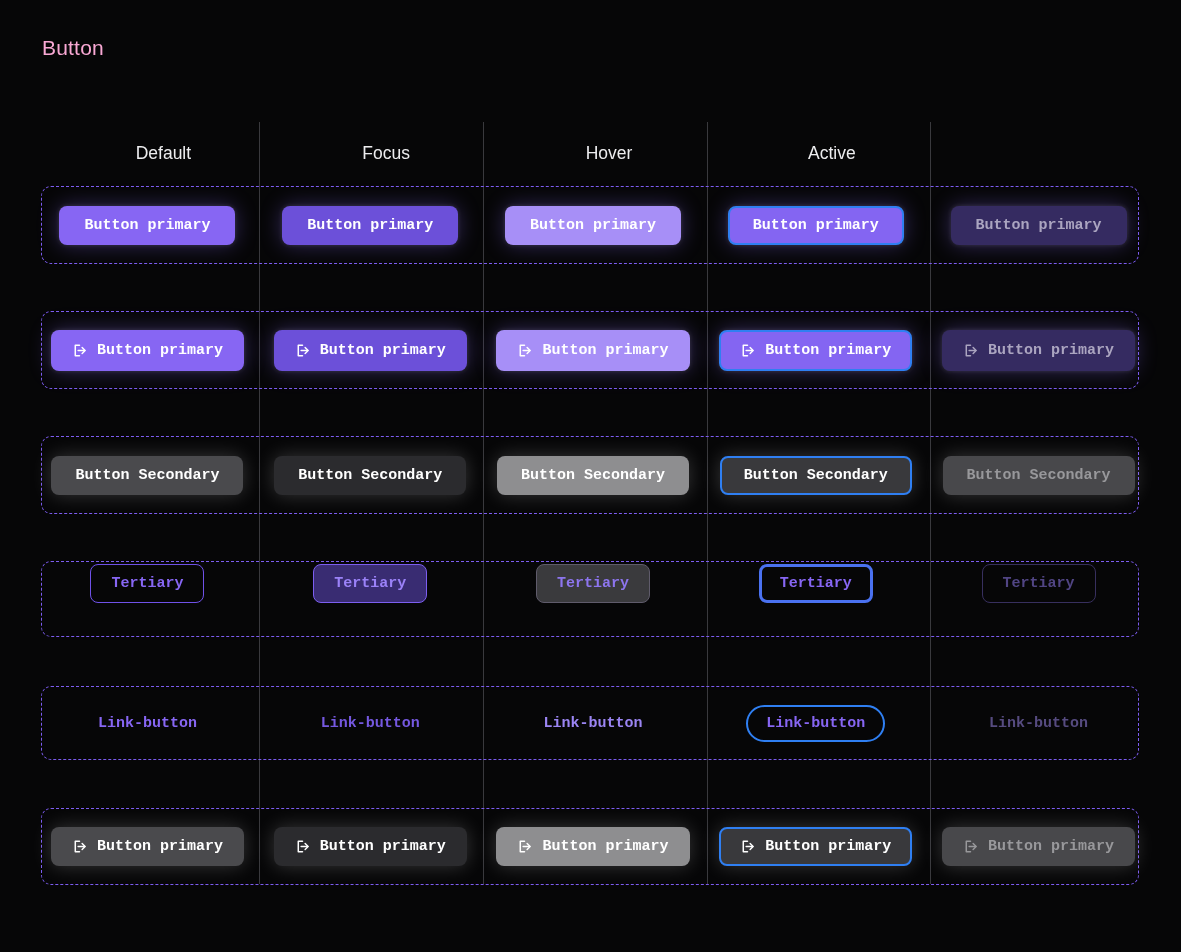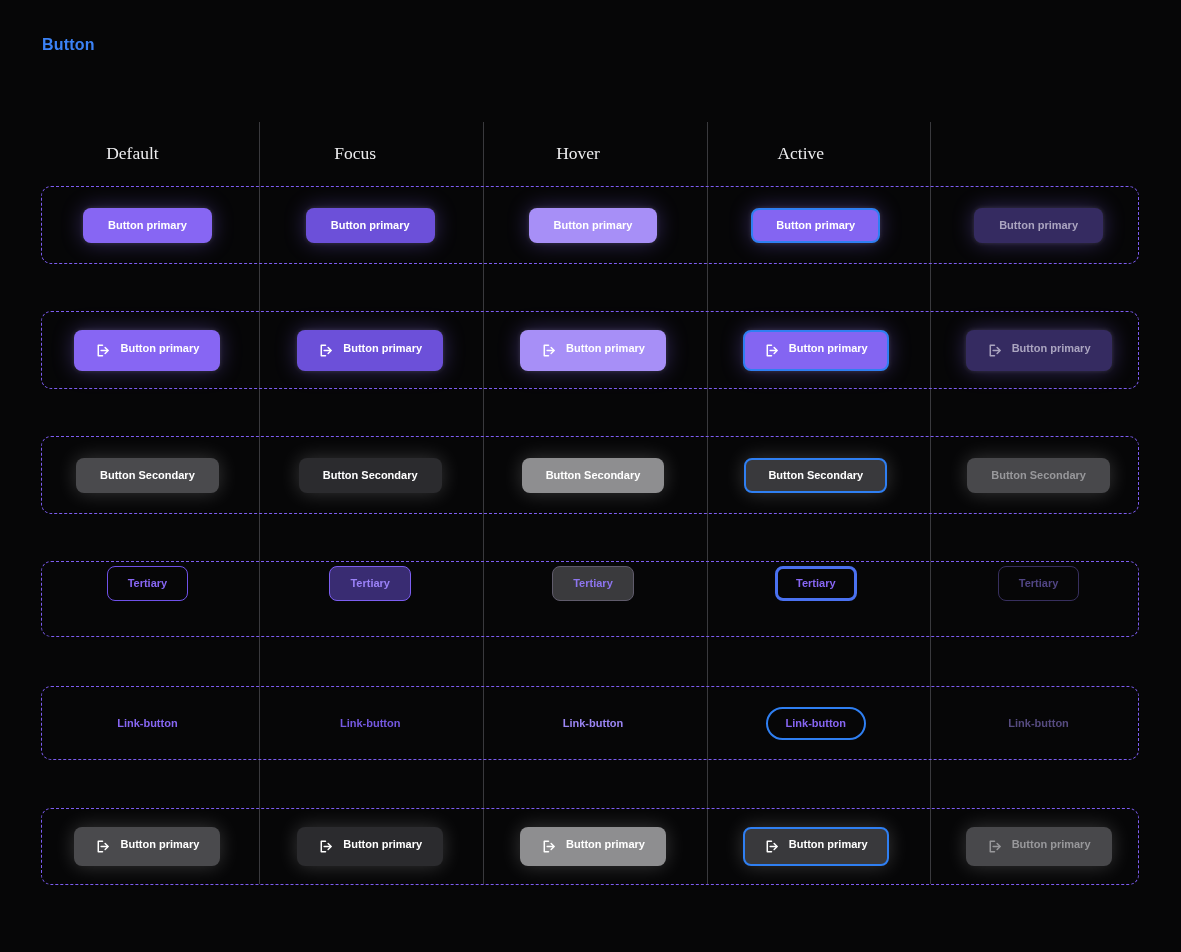--- a/index.html
+++ b/index.html
@@ -4,26 +4,26 @@
 <style>
   html,body{margin:0;padding:0}
   body{
     width:1181px;height:952px;position:relative;overflow:hidden;
     background:#060607;
     font-family:"Liberation Sans", sans-serif;
     -webkit-font-smoothing:antialiased;
   }
   .title{
     position:absolute;left:42px;top:36px;
-    font-size:16px;font-weight:700;color:#3b82f6;letter-spacing:.2px;
+    font-size:21px;font-weight:400;color:#f9a8d4;letter-spacing:.2px;
   }
   
   .headers{
-    position:absolute;left:21px;top:122px;width:1114px;height:62px;
-    display:grid;grid-template-columns:repeat(5,1fr);font-family:Liberation Serif, serif;
+    position:absolute;left:52px;top:122px;width:1114px;height:62px;
+    display:grid;grid-template-columns:repeat(5,1fr);
   }
   .hcell{
     display:flex;align-items:center;justify-content:center;
     color:#ededef;font-size:17.5px;font-weight:400;
   }
   
   .vline{
     position:absolute;top:122px;height:762px;width:1px;background:#39393d;
   }
   
@@ -33,21 +33,21 @@
   }
   
   .rowgrid{
     position:absolute;left:36px;width:1114px;
     display:grid;grid-template-columns:repeat(5,1fr);
   }
   .cell{display:flex;align-items:center;justify-content:center}
 
   .btn{
     display:inline-flex;align-items:flex-start;justify-content:center;gap:10px;
-    font-family:Liberation Sans, sans-serif;font-weight:700;font-size:11px;line-height:1;
+    font-family:Liberation Mono, monospace;font-weight:700;font-size:15px;line-height:1;
     border-radius:8px;border:0;padding:12px 25px;box-sizing:border-box;
     cursor:default;white-space:nowrap;
   }
   .btn .ic{flex:0 0 auto}
 
   
   .v-primary{color:#ffffff;box-shadow:0 0 22px rgba(140,110,255,.33),0 0 5px rgba(255,255,255,.14)}
   .v-primary.s-default{background:#8766f3}
   .v-primary.s-active {background:#6c50d9}
   .v-primary.s-hover  {background:#a78ff7}

